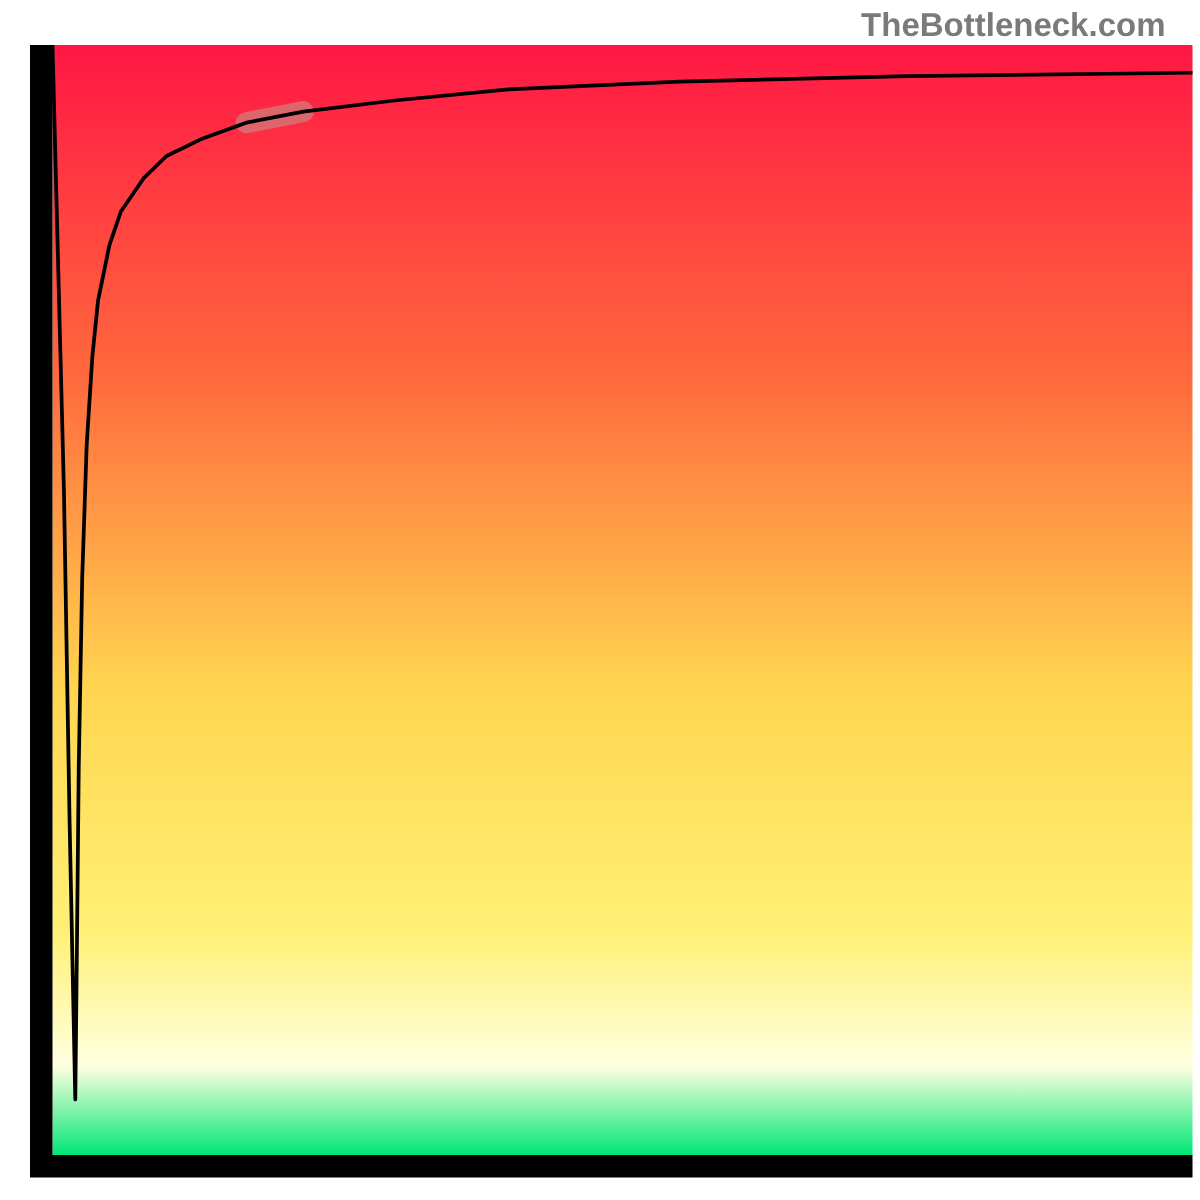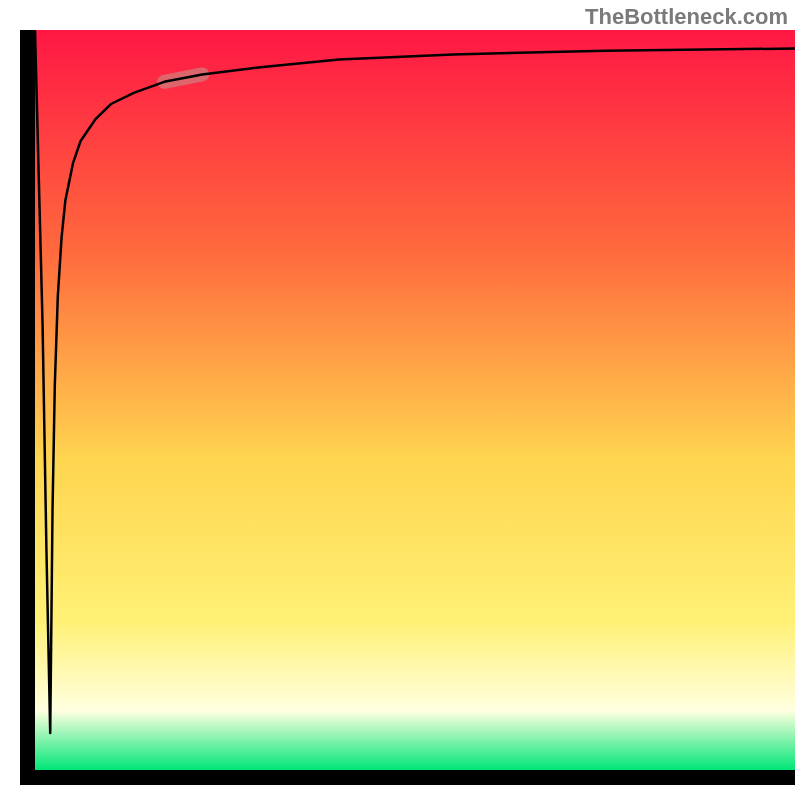--- a/index.html
+++ b/index.html
@@ -12,21 +12,21 @@
     overflow: hidden;
   }
   .container {
     position: relative;
     width: 800px;
     height: 800px;
   }
   .attribution {
     position: absolute;
     top: 4px;
-    right: 12px;
+    right: 23px;
     font-size: 22px;
     font-weight: 600;
     color: #7a7a7a;
     z-index: 50;
   }
   svg.chart {
     position: absolute;
     top: 0;
     left: 0;
     width: 800px;

